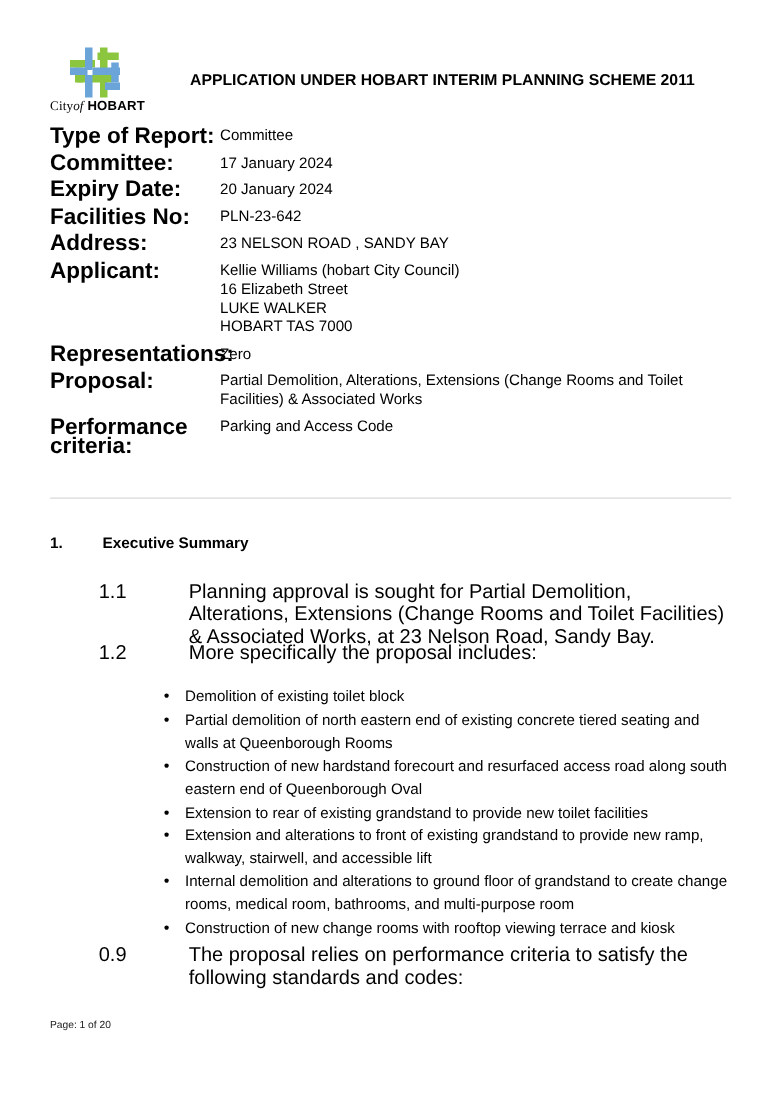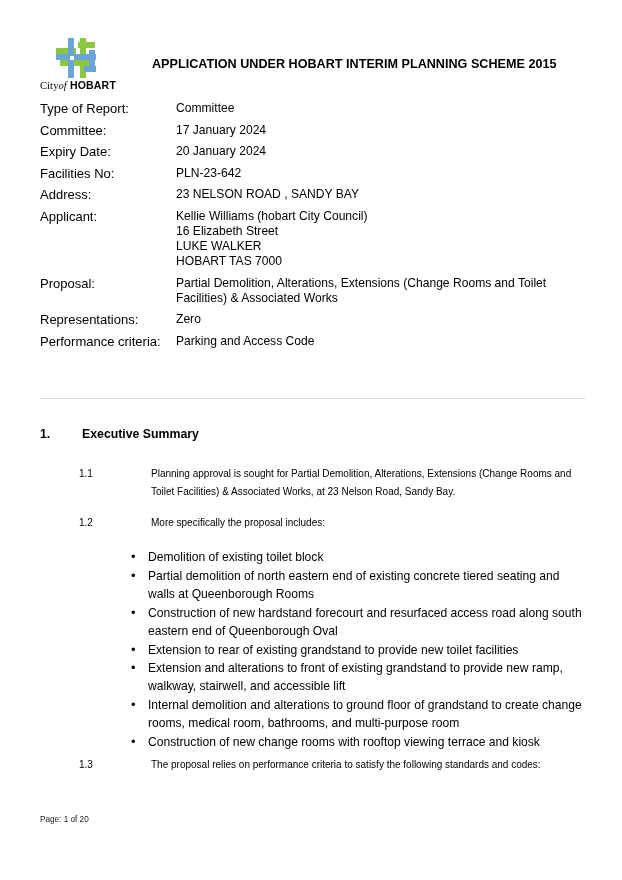--- a/index.html
+++ b/index.html
@@ -91,22 +91,23 @@
     width: 545px;
   }
   .meta-row {
     display: flex;
     align-items: flex-start;
     margin-bottom: 6.6px;
   }
   .meta-label {
     width: 136px;
     flex: 0 0 136px;
-    font-size: 13px;
+    font-size: 18px;
     line-height: 15px;
+    font-weight: bold;
   }
   .meta-value {
     flex: 1 1 auto;
     font-size: 12.1px;
     line-height: 15px;
   }
   .meta-value .vline {
     display: block;
   }
   .meta-row.wide .meta-value {
@@ -135,21 +136,21 @@
   }
   .section-heading .num {
     display: inline-block;
     width: 42px;
   }
 
   .clause {
     position: absolute;
     left: 79px;
     width: 506px;
-    font-size: 10px;
+    font-size: 16px;
     line-height: 18.2px;
   }
   .clause .cnum {
     position: absolute;
     left: 0;
     top: 0;
     width: 48px;
   }
   .clause .ctext {
     display: block;
@@ -220,21 +221,21 @@
         <i style="left:12px; top:22px; width:6px;  height:18px; background:#6ba4d8;"></i>
         <i style="left:33px; top:12px; width:6px;  height:16px; background:#6ba4d8;"></i>
 
         <i style="left:0px;  top:16px; width:14px; height:6px;  background:#6ba4d8;"></i>
         <i style="left:18px; top:16px; width:22px; height:6px;  background:#6ba4d8;"></i>
         <i style="left:28px; top:28px; width:12px; height:6px;  background:#6ba4d8;"></i>
       </div>
       <div class="logo-word"><span class="w-city">City</span><span class="w-of">of</span>&nbsp;<span class="w-hobart">HOBART</span></div>
     </div>
 
-    <div class="doc-title">APPLICATION UNDER HOBART INTERIM PLANNING SCHEME 2015</div>
+    <div class="doc-title">APPLICATION UNDER HOBART INTERIM PLANNING SCHEME 2011</div>
   </div>
 
   <div class="meta" id="meta-table">
       <div class="meta-row">
         <div class="meta-label">Type of Report:</div>
         <div class="meta-value">
           <span class="vline">Committee</span>
         </div>
       </div>
       <div class="meta-row">
@@ -263,30 +264,30 @@
       </div>
       <div class="meta-row">
         <div class="meta-label">Applicant:</div>
         <div class="meta-value">
           <span class="vline">Kellie Williams (hobart City Council)</span>
           <span class="vline">16 Elizabeth Street</span>
           <span class="vline">LUKE WALKER</span>
           <span class="vline">HOBART TAS 7000</span>
         </div>
       </div>
+      <div class="meta-row">
+        <div class="meta-label">Representations:</div>
+        <div class="meta-value">
+          <span class="vline">Zero</span>
+        </div>
+      </div>
       <div class="meta-row wide">
         <div class="meta-label">Proposal:</div>
         <div class="meta-value">
           <span class="vline">Partial Demolition, Alterations, Extensions (Change Rooms and Toilet Facilities) &amp; Associated Works</span>
-        </div>
-      </div>
-      <div class="meta-row">
-        <div class="meta-label">Representations:</div>
-        <div class="meta-value">
-          <span class="vline">Zero</span>
         </div>
       </div>
       <div class="meta-row">
         <div class="meta-label">Performance criteria:</div>
         <div class="meta-value">
           <span class="vline">Parking and Access Code</span>
         </div>
       </div>
     </div>
 
@@ -310,19 +311,19 @@
       <li><span class="dot">•</span><span>Demolition of existing toilet block</span></li>
       <li><span class="dot">•</span><span>Partial demolition of north eastern end of existing concrete tiered seating and walls at Queenborough Rooms</span></li>
       <li><span class="dot">•</span><span>Construction of new hardstand forecourt and resurfaced access road along south eastern end of Queenborough Oval</span></li>
       <li><span class="dot">•</span><span>Extension to rear of existing grandstand to provide new toilet facilities</span></li>
       <li><span class="dot">•</span><span>Extension and alterations to front of existing grandstand to provide new ramp, walkway, stairwell, and accessible lift</span></li>
       <li><span class="dot">•</span><span>Internal demolition and alterations to ground floor of grandstand to create change rooms, medical room, bathrooms, and multi-purpose room</span></li>
       <li><span class="dot">•</span><span>Construction of new change rooms with rooftop viewing terrace and kiosk</span></li>
     </ul>
 
   <div class="clause" id="clause-1-3">
-    <span class="cnum">1.3</span>
+    <span class="cnum">0.9</span>
     <span class="ctext">The proposal relies on performance criteria to satisfy the following standards and codes:</span>
   </div>
 
   <div class="footer">Page: 1 of 20</div>
 
 </div>
 
 </body></html>

